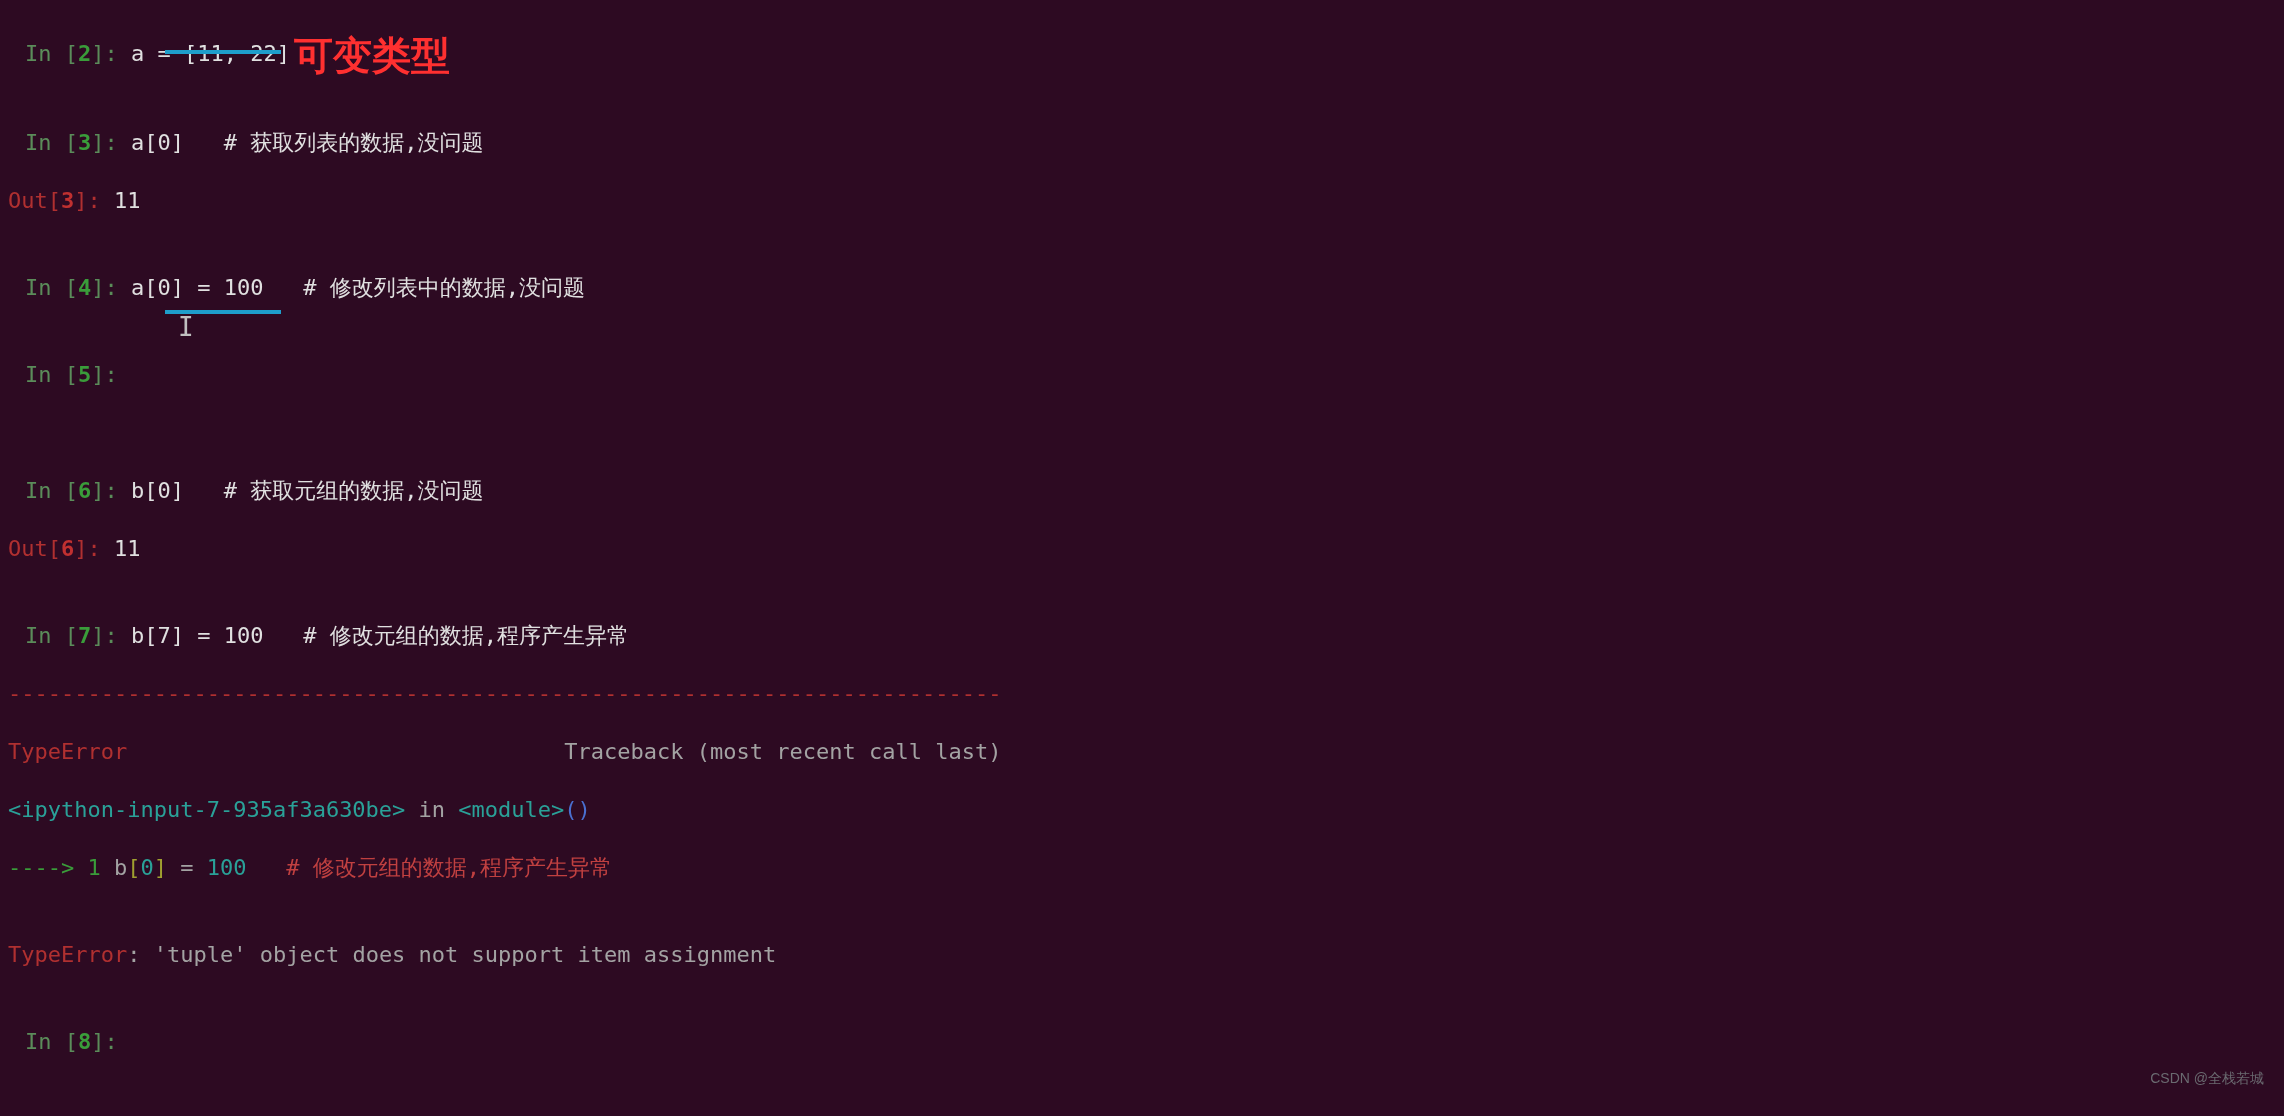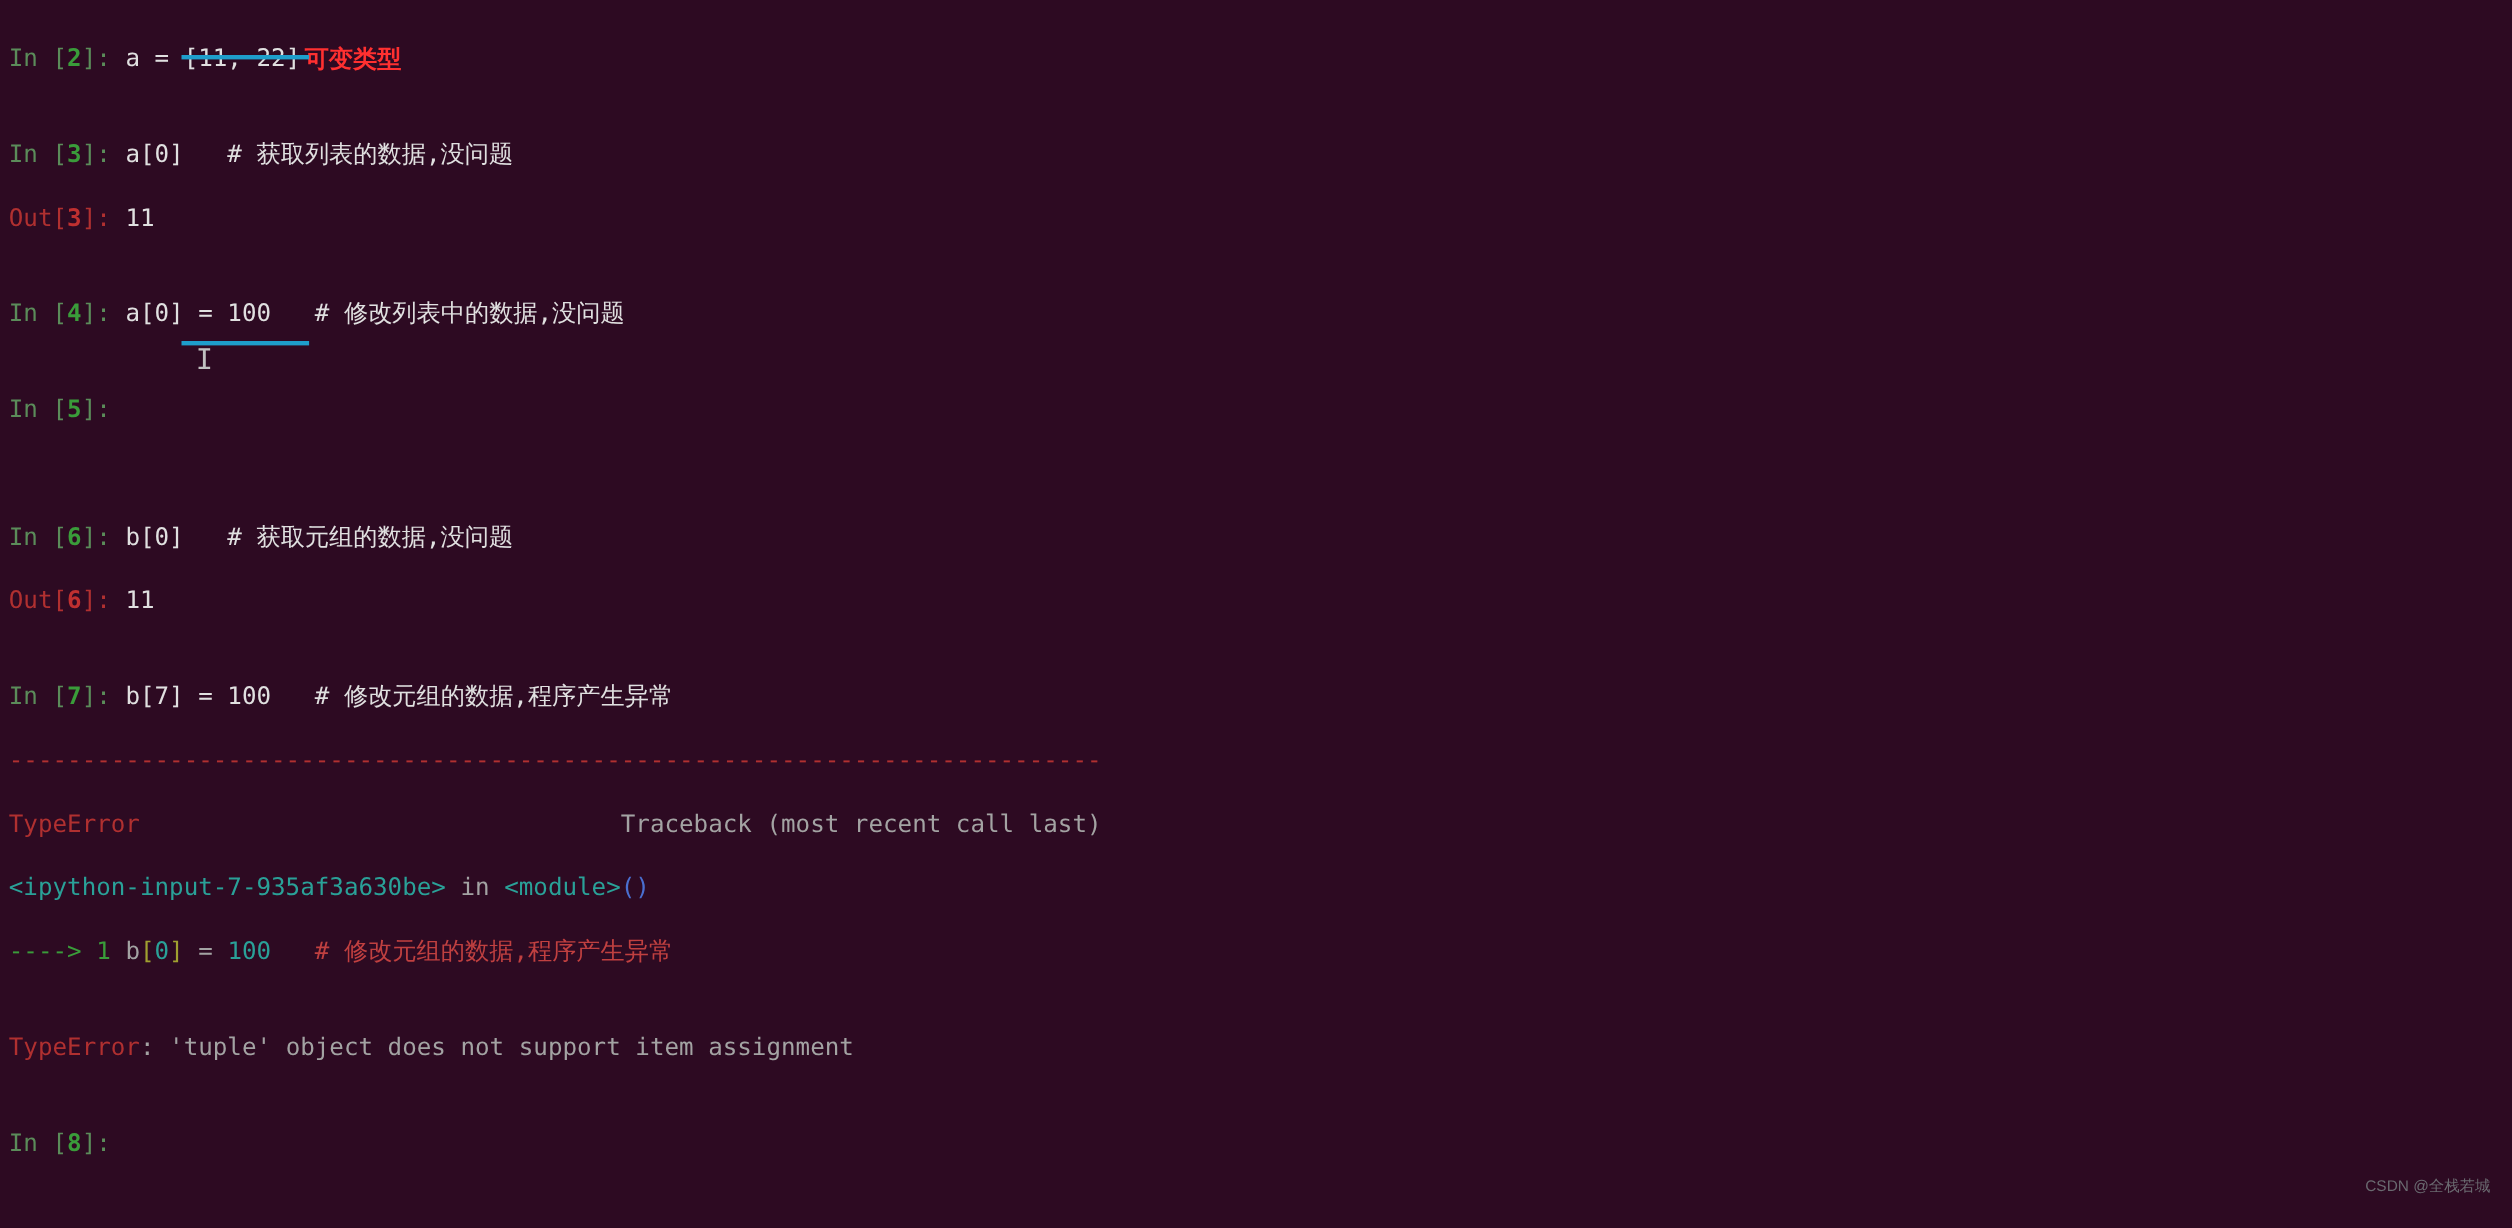--- a/index.html
+++ b/index.html
@@ -11,29 +11,29 @@
     color: #e0e0e0;
     width: 2284px;
     height: 1116px;
     overflow: hidden;
   }
   .terminal {
     padding: 10px 8px;
     white-space: pre;
     line-height: 29px;
   }
-  .in-prompt { color: #5b8c5a; }
+  .in-prompt { color: #5b8c5a; margin-left: 17px; }
   .in-prompt .num { color: #3a9c3a; font-weight: bold; }
   .out-prompt { color: #b03030; }
   .out-prompt .num { color: #c03030; font-weight: bold; }
   .code { color: #e0e0e0; }
   .comment { color: #e0e0e0; }
   .annotation {
     color: #ff3030;
-    font-size: 22px;
+    font-size: 39px;
     font-weight: bold;
     font-family: 'SimHei', 'Microsoft YaHei', sans-serif;
     display: inline-block;
     vertical-align: middle;
     margin-left: 4px;
   }
   .underline1 {
     position: absolute;
     left: 165px;
     top: 50px;

